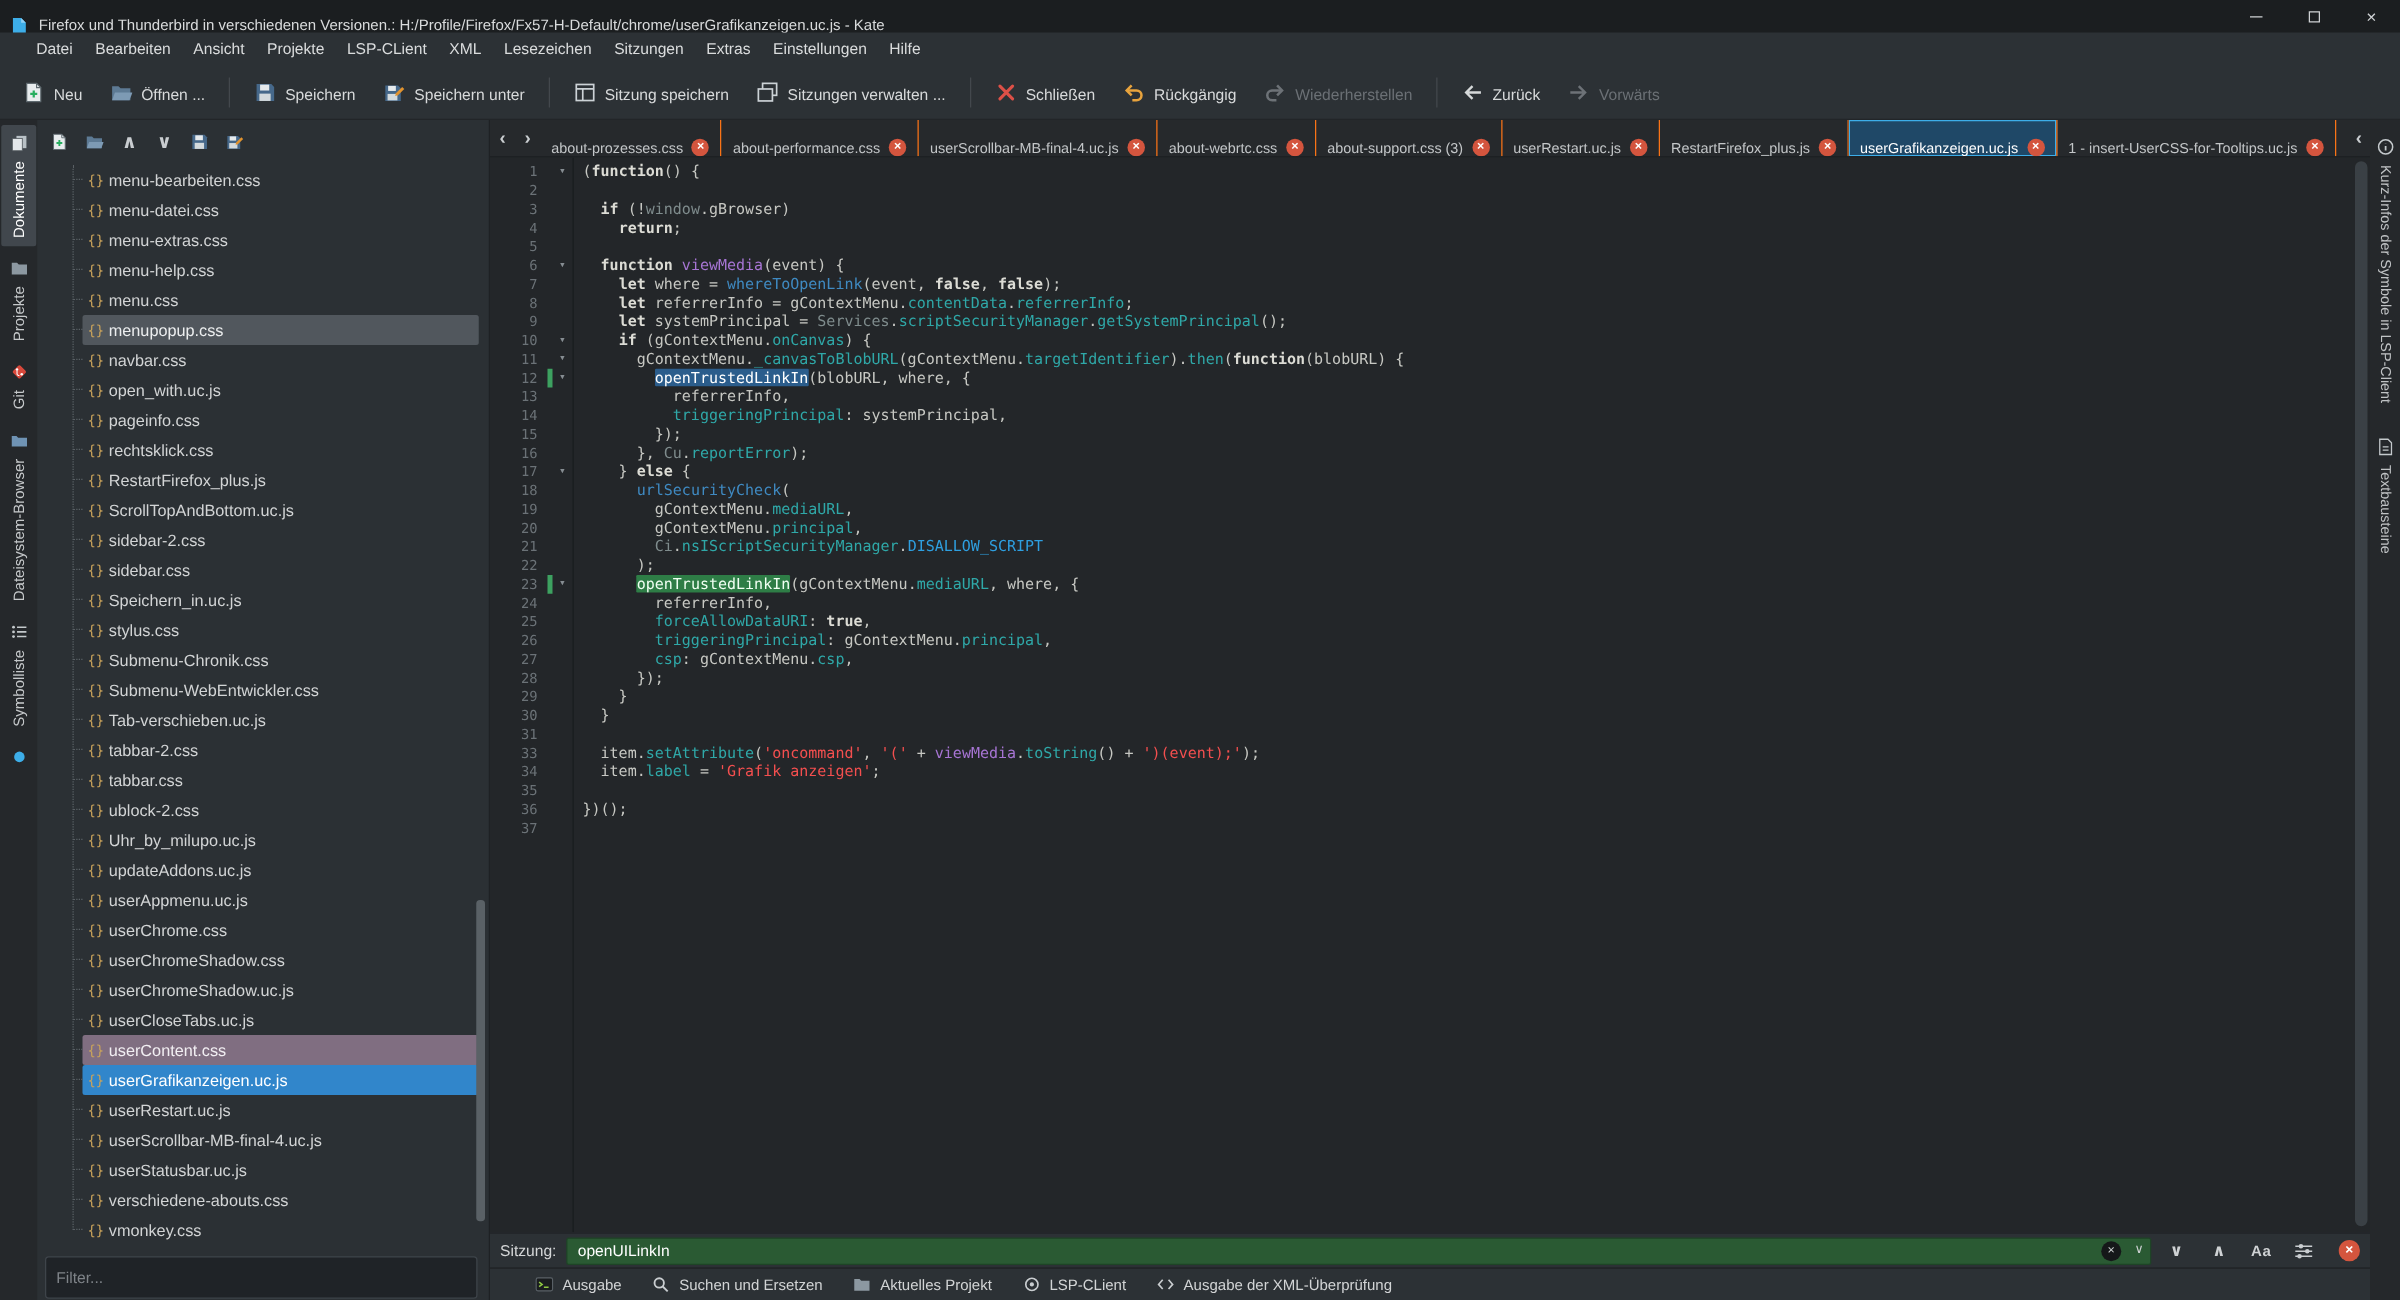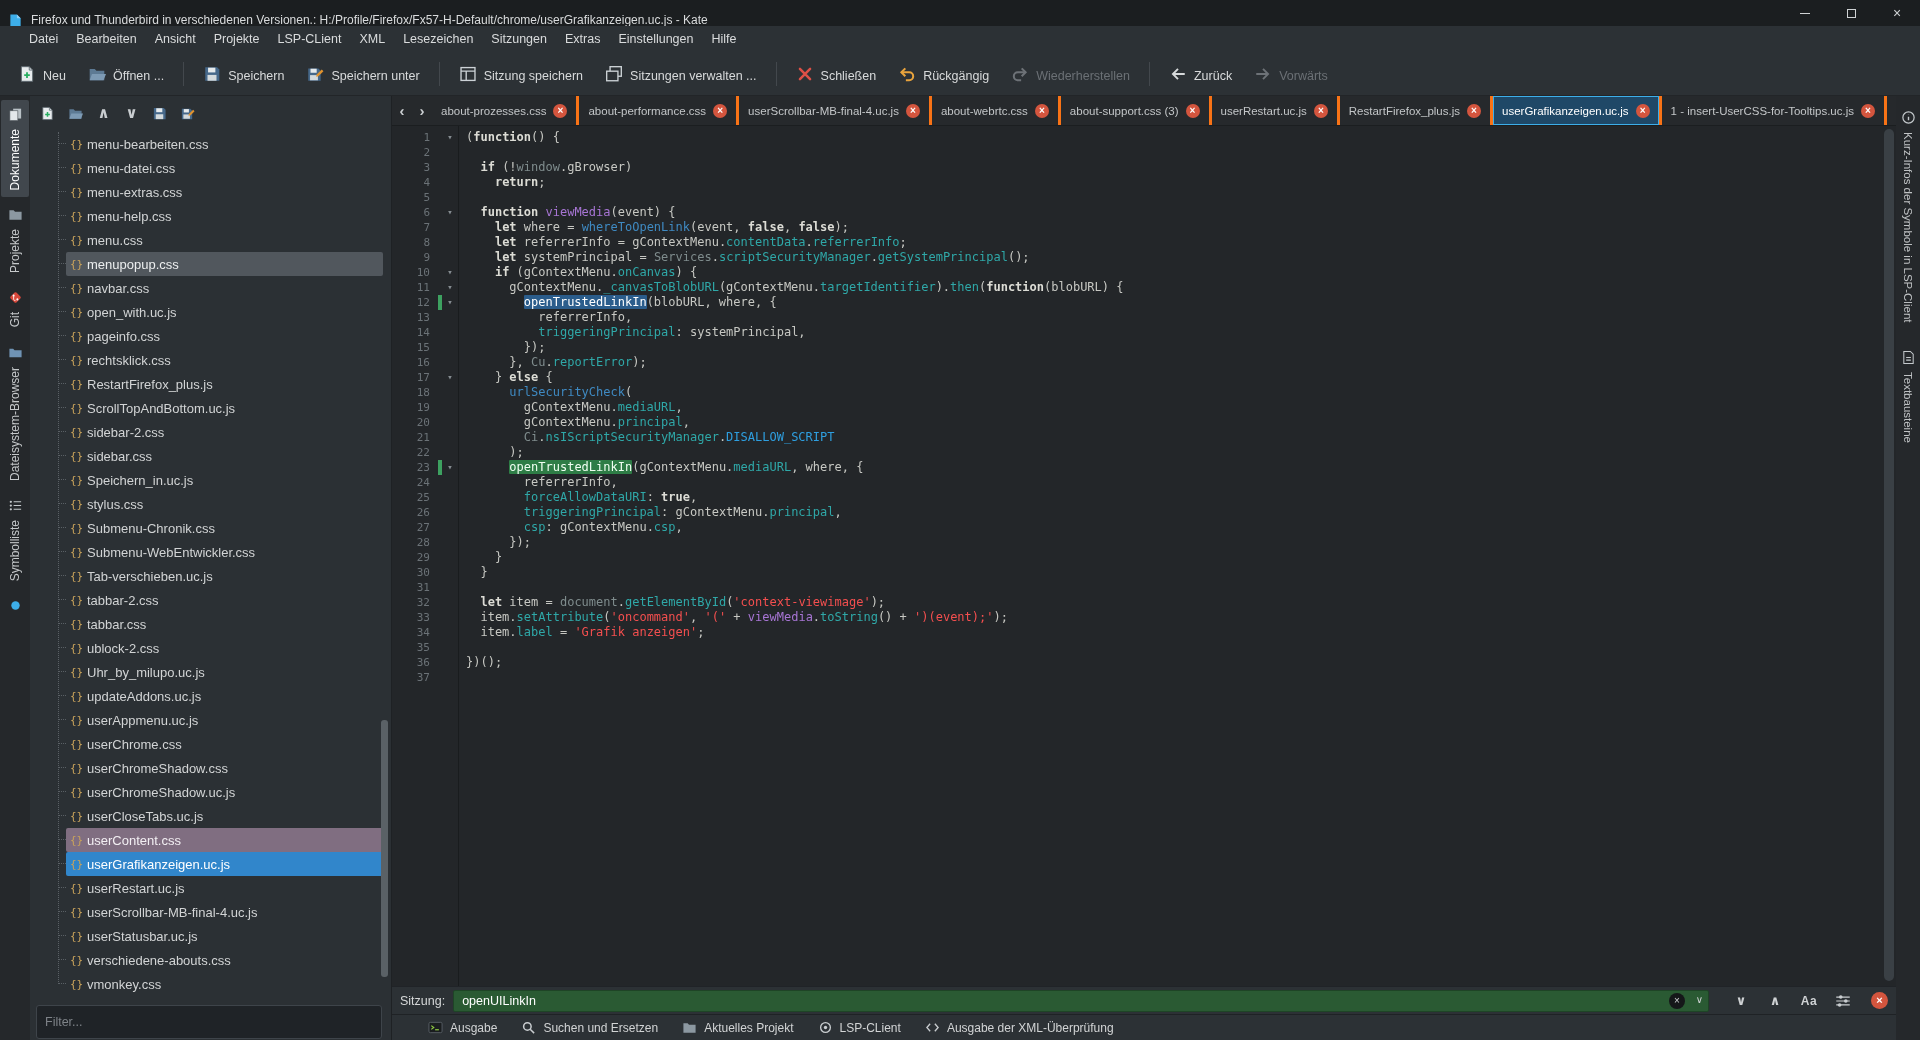--- a/index.html
+++ b/index.html
@@ -52,21 +52,21 @@
   .file-row.sel-active{background:#3186cb;color:#fff}
   .list-scroll-thumb{position:absolute;right:3px;top:624px;width:7px;height:257px;background:#5a6166;border-radius:3px}
   .filter-box{position:absolute;left:6px;right:9px;bottom:9px;height:26px}
   .filter-input{width:100%;height:100%;background:#1f2327;border:1px solid #3e444a;border-radius:3px;color:#cfd2d4;font-size:12.5px;padding:16px 8px;font-family:inherit;outline:none}
   .filter-input::placeholder{color:#7e8388}
 
   
   .editor-col{position:absolute;left:392px;top:96px;right:24px;bottom:0;background:#232629}
   .tabbar{position:absolute;left:0;top:0;right:0;height:30px;background:#26292c;display:flex;align-items:stretch;border-bottom:1px solid #1b1e20;overflow:hidden}
   .tab-nav{width:20px;display:flex;align-items:center;justify-content:center;color:#9aa0a4;font-size:14px;font-weight:bold}
-  .tab{display:flex;align-items:center;gap:7px;padding:0 9px;font-size:11.5px;color:#c3c6c8;border-right:3px solid #f97316;white-space:nowrap}
+  .tab{display:flex;align-items:flex-end;gap:7px;padding:0 9px;font-size:11.5px;color:#c3c6c8;border-right:1px solid #f97316;white-space:nowrap}
   .tab.active{background:#1f4867;color:#fff;box-shadow:inset 0 0 0 1px #3daee9}
   .tab-close{width:14px;height:14px;border-radius:50%;background:#d4553e;color:#fff;font-size:10px;line-height:14px;text-align:center;font-weight:bold;flex:0 0 auto}
   .tabbar-right{margin-left:auto;display:flex;align-items:center;gap:7px;padding:0 8px}
 
   .editor-body{position:absolute;left:0;top:30px;right:0;bottom:54px;overflow:hidden;background:#232629}
   .gutter-sep{position:absolute;left:66px;top:0;bottom:0;width:1px;background:#191c1e}
   .code-area{position:absolute;inset:0;font-family:"DejaVu Sans Mono",monospace;font-size:12px;line-height:15px;padding-top:4px}
   .code-line{display:flex;height:15px;align-items:center}
   .lnum{width:46px;text-align:right;padding-right:8px;color:#6b7277;font-size:11px;flex:0 0 auto}
   .lmark{width:4px;height:15px;flex:0 0 auto}
@@ -81,21 +81,21 @@
   .tk-m{color:#2fa8a8}
   .tk-s{color:#f44f4f}
   .tk-c{color:#2e9fe0}
   .tk-selB{background:#2b5d8c;color:#fff;border-radius:1px}
   .tk-selG{background:#2e7d46;color:#f0fff2;border-radius:1px}
   .ed-scroll-thumb{position:absolute;right:2px;top:3px;width:10px;height:calc(100% - 8px);background:#3a4045;border-radius:5px}
 
   
   .searchbar{position:absolute;left:0;right:0;bottom:26px;height:28px;background:#2c3135;border-top:1px solid #202327;display:flex;align-items:center;padding:0 8px;gap:8px;font-size:12.5px}
   .search-label{color:#d5d7d8;flex:0 0 auto}
-  .search-input-wrap{position:relative;flex:1;height:22px;margin-right:12px}
+  .search-input-wrap{position:relative;flex:1;height:22px;margin-right:0}
   .search-input{width:100%;height:100%;background:#2a5a33;border:1px solid #1e4426;border-radius:2px;color:#fff;font-size:12.5px;padding:0 44px 0 8px;font-family:inherit;outline:none}
   .clear-btn{position:absolute;right:24px;top:3px;width:16px;height:16px;border-radius:50%;background:#151719;color:#cfd2d4;font-size:10px;text-align:center;line-height:16px}
   .combo-arrow{position:absolute;right:6px;top:4px;color:#cfd2d4;font-size:10px}
   .search-btns{display:flex;align-items:center;gap:10px;flex:0 0 auto}
   .search-btn{width:24px;height:22px;display:flex;align-items:center;justify-content:center;color:#cfd2d4;border-radius:2px;font-size:13px;font-weight:bold}
   .search-btn.matchcase{font-size:12px;letter-spacing:.5px}
   .search-close{width:17px;height:17px;border-radius:50%;background:#d4553e;color:#fff;font-size:11px;line-height:17px;text-align:center;font-weight:bold;margin-left:8px}
 
   
   .bottombar{position:absolute;left:0;right:0;bottom:0;height:26px;background:#2c3135;border-top:1px solid #1f2225;display:flex;align-items:center;padding-left:26px;gap:4px}
@@ -740,26 +740,20 @@
             <span class="lfold"></span>
             <span class="lcode"><span class="tk-n">  }</span></span>
           </div>
           <div class="code-line">
             <span class="lnum">31</span>
             <span class="lmark"></span>
             <span class="lfold"></span>
             <span class="lcode"></span>
           </div>
           <div class="code-line">
-            <span class="lnum">32</span>
-            <span class="lmark"></span>
-            <span class="lfold"></span>
-            <span class="lcode"><span class="tk-n">  </span><span class="tk-k">let</span><span class="tk-n"> item = </span><span class="tk-b">document</span><span class="tk-n">.</span><span class="tk-m">getElementById</span><span class="tk-n">(</span><span class="tk-s">'context-viewimage'</span><span class="tk-n">);</span></span>
-          </div>
-          <div class="code-line">
             <span class="lnum">33</span>
             <span class="lmark"></span>
             <span class="lfold"></span>
             <span class="lcode"><span class="tk-n">  item.</span><span class="tk-m">setAttribute</span><span class="tk-n">(</span><span class="tk-s">'oncommand'</span><span class="tk-n">, </span><span class="tk-s">'('</span><span class="tk-n"> + </span><span class="tk-fp">viewMedia</span><span class="tk-n">.</span><span class="tk-m">toString</span><span class="tk-n">() + </span><span class="tk-s">')(event);'</span><span class="tk-n">);</span></span>
           </div>
           <div class="code-line">
             <span class="lnum">34</span>
             <span class="lmark"></span>
             <span class="lfold"></span>
             <span class="lcode"><span class="tk-n">  item.</span><span class="tk-m">label</span><span class="tk-n"> = </span><span class="tk-s">'Grafik anzeigen'</span><span class="tk-n">;</span></span>

